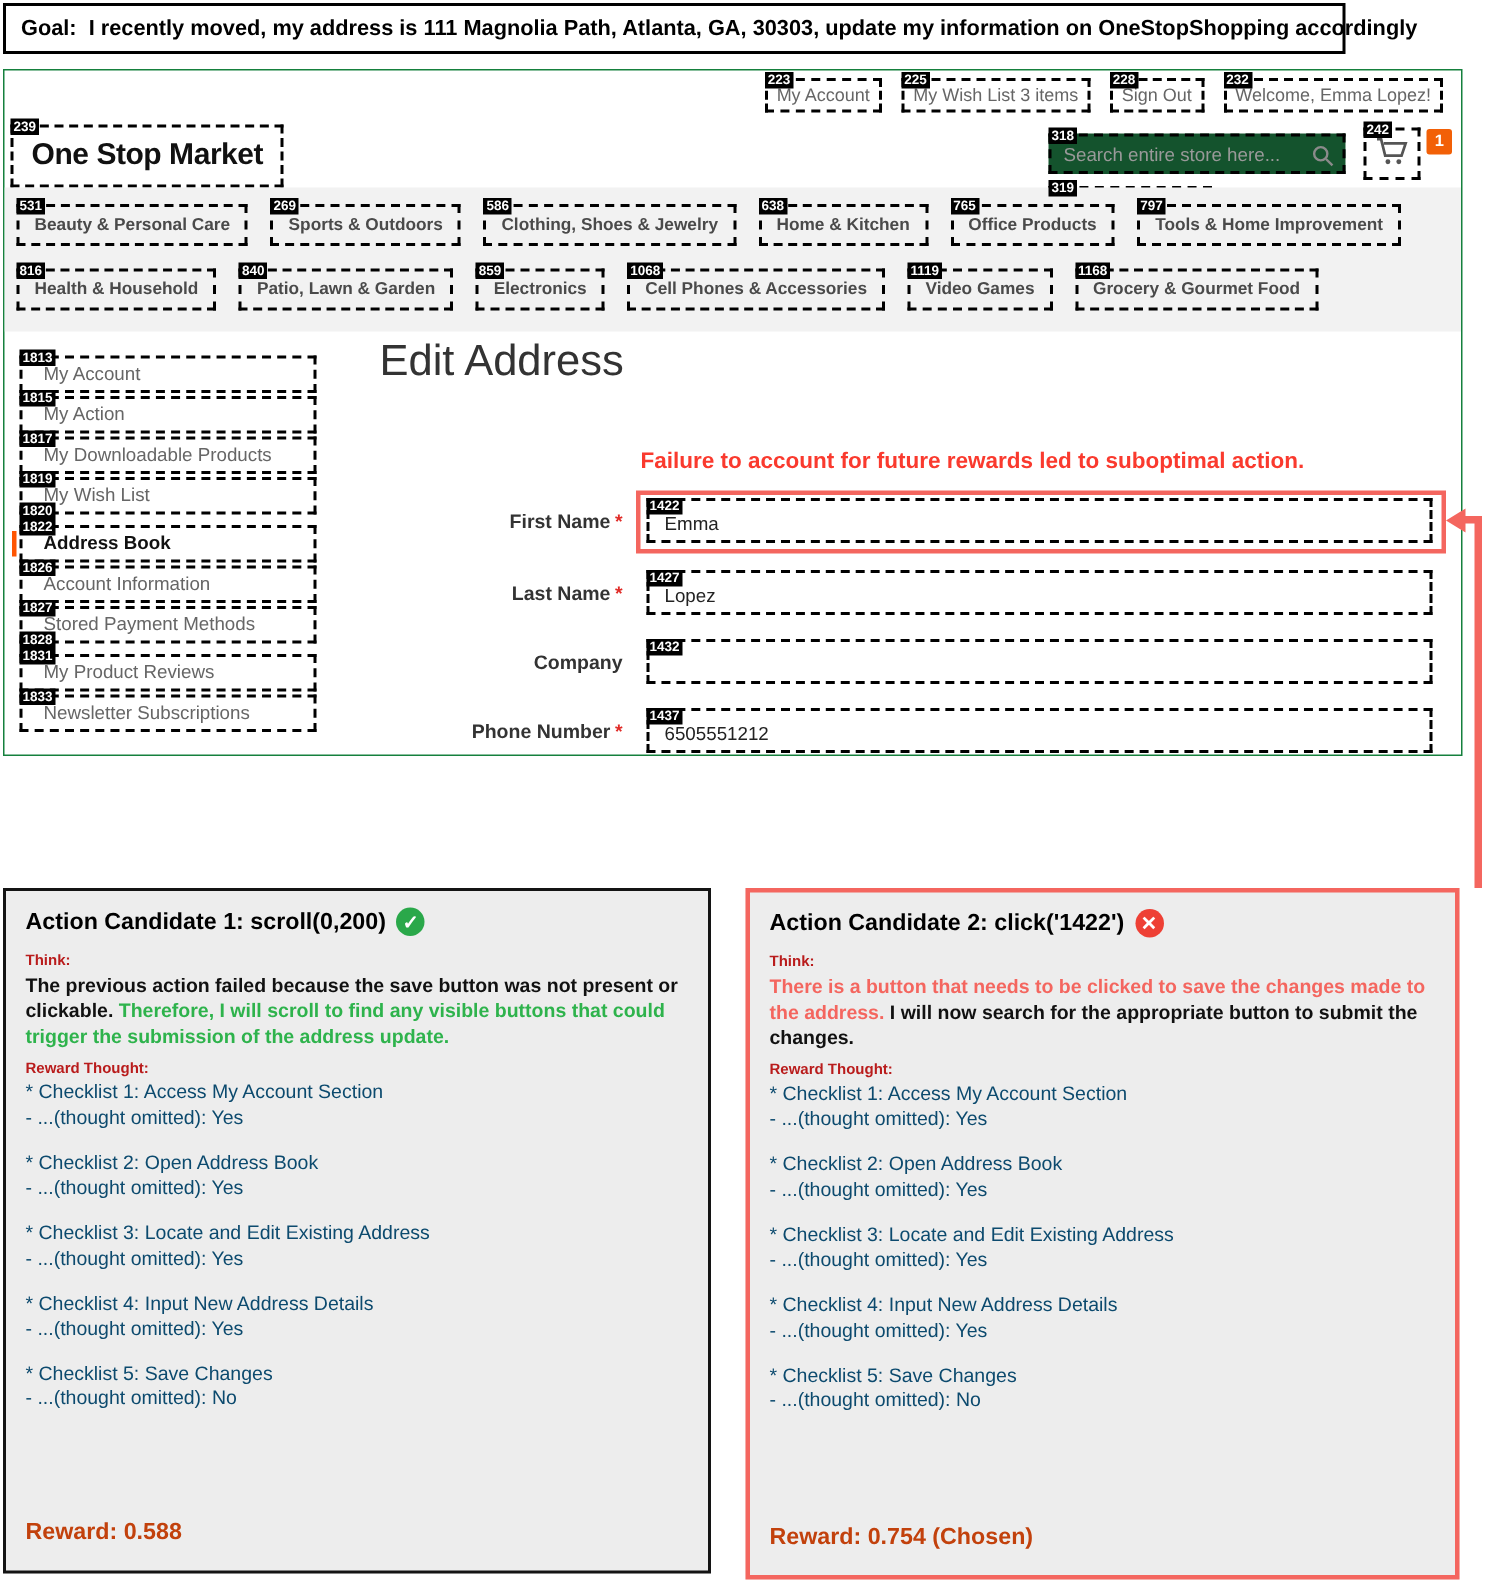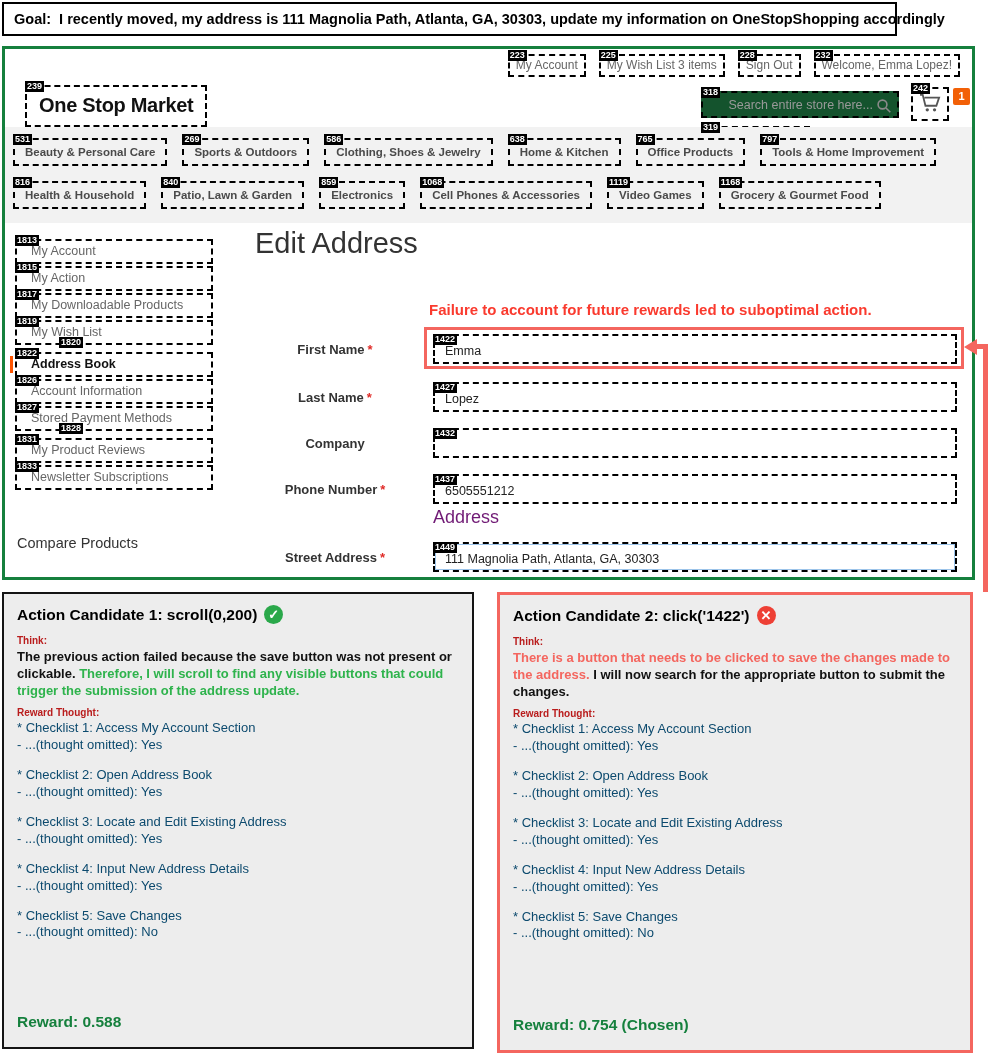--- a/index.html
+++ b/index.html
@@ -14,40 +14,40 @@
   }
   *{box-sizing:border-box;}
   body{margin:0;background:#fff;font-family:"Liberation Sans",sans-serif;}
   .stage{position:relative;width:997px;height:1055px;background:#fff;overflow:hidden;}
 
   
   .goal-bar{position:absolute;left:2px;top:2px;width:895px;border:2px solid #000;padding:7px 10px;font-size:14.5px;font-weight:700;color:#000;background:#fff;white-space:nowrap;}
   .goal-bar .goal-label{font-weight:800;margin-right:4px;}
 
   
-  .browser{position:absolute;left:2px;top:46px;width:973px;height:534px;border:3px solid #15803d;background:#fff;overflow:hidden;text-decoration:underline;}
+  .browser{position:absolute;left:2px;top:46px;width:973px;height:458px;border:1px solid #15803d;background:#fff;overflow:hidden;text-decoration:underline;}
 
   
   .som-box{position:relative;border:2px dashed #000;}
   .som-label{position:absolute;top:-6px;left:-2px;background:#000;color:#fff;font-size:9px;font-weight:700;line-height:11px;padding:0 2px;white-space:nowrap;z-index:3;}
   .som-label:empty{display:none;}
-  .som-label.above{top:-17px;margin-left:44px;}
+  .som-label.above{top:-17px;}
 
   
   .header-links{position:absolute;top:5px;right:12px;display:flex;gap:13px;align-items:center;z-index:2;}
   .hlink{padding:2px 6px 3px;font-size:12px;color:var(--gray-txt);white-space:nowrap;}
 
   
-  .logo{position:absolute;top:36px;left:20px;padding:7px 12px 8px;}
+  .logo{position:absolute;top:36px;left:4px;padding:7px 12px 8px;}
   .logo-text{font-size:20px;font-weight:800;color:#111;letter-spacing:-0.3px;white-space:nowrap;}
 
   
   .search-wrap{position:absolute;top:42px;left:696px;width:198px;}
   .search-box{height:27px;background:#14532d;}
-  .search-ph{display:block;padding:5px 24px 5px 8px;font-size:12.5px;color:#999;white-space:nowrap;overflow:hidden;text-align:right;}
+  .search-ph{display:block;padding:5px 24px 5px 8px;font-size:12.5px;color:#999;white-space:nowrap;overflow:hidden;}
   .search-icon{position:absolute;right:5px;top:5px;}
   .advanced{display:inline-block;margin-top:8px;padding:2px 5px;font-size:12px;color:#5f6f87;}
 
   
   .cart-wrap{position:absolute;top:38px;left:906px;display:flex;align-items:flex-start;}
   .cart-box{padding:4px 6px 2px;}
   .cart-badge{width:17px;height:17px;margin:1px 0 0 4px;background:#f26007;color:#fff;font-size:11px;font-weight:700;line-height:17px;text-align:center;border-radius:2px;}
 
   
   .nav-strip{position:absolute;top:78px;left:0;width:100%;background:var(--nav-bg);padding:11px 8px 14px;}
@@ -61,21 +61,21 @@
   .side-item.double{margin-top:7px;}
   .side-item.current{font-weight:700;color:#111;}
   .side-item.current::before{content:"";position:absolute;left:-7px;top:2px;bottom:2px;width:3px;background:#ff5501;}
   .compare-head{position:absolute;left:12px;top:486px;font-size:14.5px;color:#333;}
 
   
   .page-title{position:absolute;left:250px;top:178px;margin:0;font-size:29px;font-weight:300;color:#333;}
   .annotation{position:absolute;left:424px;top:252px;width:545px;font-size:15px;font-weight:700;color:var(--ann-red);}
 
   .form-row{position:absolute;left:248px;display:flex;align-items:flex-start;}
-  .f-label{width:172px;text-align:center;padding:8px 8px 0 0;font-size:13px;font-weight:700;color:#333;white-space:nowrap;}
+  .f-label{width:172px;text-align:right;padding:8px 8px 0 0;font-size:13px;font-weight:700;color:#333;white-space:nowrap;}
   .req{color:#e02b27;margin-left:3px;}
   .req:empty{display:none;}
   .f-input{position:relative;margin-left:8px;width:524px;height:30px;background:#fff;border:2px dashed #000;}
   .f-input .som-label{top:-2px;left:-2px;}
   .f-value{position:absolute;left:10px;bottom:4px;font-size:12.5px;color:#222;white-space:nowrap;}
   .f-input.focused{box-shadow:inset 0 0 0 1px #9cc4ea;}
   .address-head{position:absolute;left:428px;top:458px;margin:0;font-size:18px;font-weight:300;color:#701a75;}
 
   
   .hl-box{position:absolute;left:424px;top:327px;width:540px;height:42px;border:3px solid var(--salmon);z-index:6;}
@@ -93,21 +93,21 @@
   .result-icon.success{background:var(--green-icon);}
   .result-icon.failure{background:var(--red-icon);}
   .sec-head{margin:8px 0 2px;font-size:10px;font-weight:800;color:#b91c1c;}
   .sec-head:first-of-type{margin-top:2px;}
   .think{margin:0;font-size:13px;font-weight:700;line-height:1.32;color:#111;}
   .t-black{color:#111;}
   .t-green{color:var(--green-txt);}
   .t-red{color:var(--salmon);}
   .chk{margin-bottom:13px;font-size:13px;font-weight:400;color:#0c4a6e;line-height:1.3;}
   .chk div{white-space:nowrap;}
-  .reward{margin-top:auto;font-size:15.5px;font-weight:800;color:#15803d;}
+  .reward{margin-top:auto;font-size:15.5px;font-weight:800;color:#c2410c;}
 </style>
 </head>
 <body>
 
 <div class="stage">
 
   <div class="goal-bar">
     <span class="goal-label">Goal:</span>
     <span>I recently moved, my address is 111 Magnolia Path, Atlanta, GA, 30303, update my information on OneStopShopping accordingly</span>
   </div>

